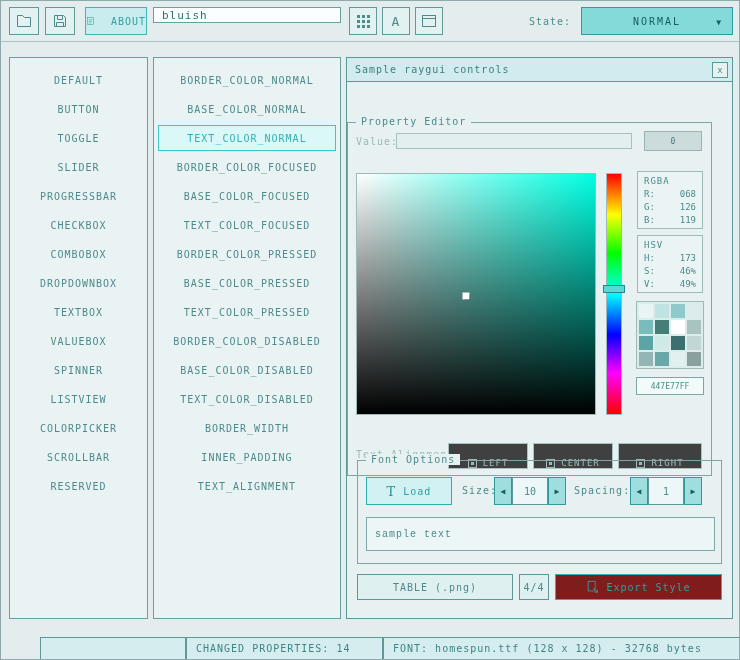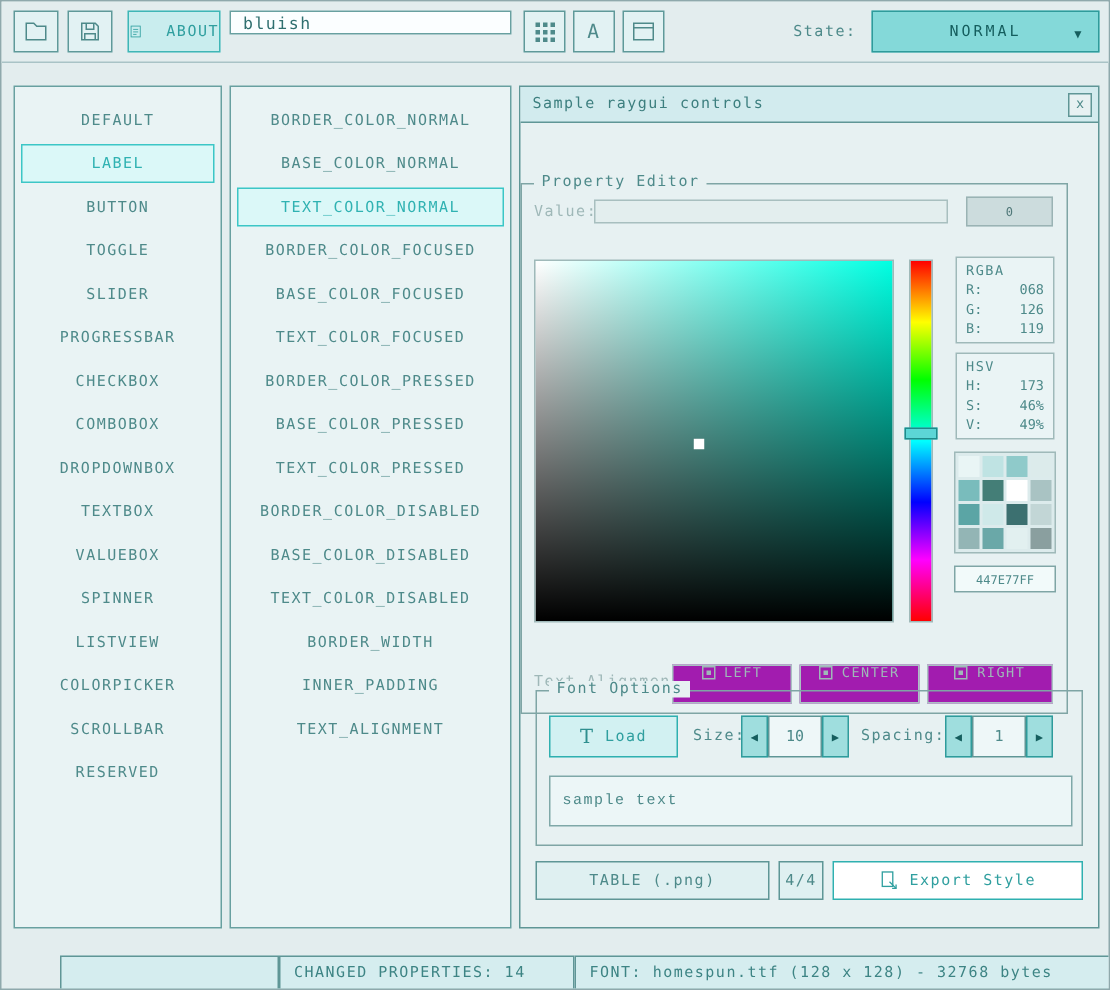--- a/index.html
+++ b/index.html
@@ -59,22 +59,22 @@
   #rgba-panel { top:48px; height:58px; }
   #hsv-panel { top:112px; height:58px; }
 
   #swatch-grid { position:absolute; left:288px; top:178px; width:68px; height:68px; border:1px solid #9fb9b9; background:#dcebec;
                  display:grid; grid-template-columns:repeat(4,14px); grid-template-rows:repeat(4,14px); gap:2px; padding:2px; }
   .swatch { width:14px; height:14px; cursor:pointer; }
   #hex-box { position:absolute; left:288px; top:254px; width:68px; height:18px; border:1px solid #7fa5a5; background:#f2fafa;
              color:#4e8a8a; font-size:8px; display:flex; align-items:center; justify-content:center; cursor:text; }
 
   #align-label { position:absolute; left:8px; top:326px; font-size:10px; letter-spacing:1px; }
-  .align-btn { position:absolute; top:320px; height:26px; display:flex; align-items:flex-start; justify-content:center; gap:6px;
-               background:#a21caf; border:1px solid #aac1c3; color:#9fb8b8; font-size:9px; letter-spacing:1px; cursor:pointer; }
+  .align-btn { position:absolute; top:320px; height:26px; display:flex; align-items:flex-end; justify-content:center; gap:6px;
+               background:#404040; border:1px solid #aac1c3; color:#9fb8b8; font-size:9px; letter-spacing:1px; cursor:pointer; }
   #align-left { left:100px; width:80px; }
   #align-center { left:185px; width:80px; }
   #align-right { left:270px; width:84px; }
   .align-icon { width:9px; height:9px; border:1px solid currentColor; display:inline-block; position:relative; }
   .align-icon::after { content:""; position:absolute; left:2px; top:2px; width:3px; height:3px; background:currentColor; }
 
   
   #load-btn { position:absolute; left:8px; top:16px; width:86px; height:28px; display:flex; align-items:center; justify-content:center; gap:7px;
               background:#d2f1f2; border:1px solid #2fb0b0; color:#2f9f9f; font-size:10px; letter-spacing:1px; cursor:pointer; }
   #load-btn .tglyph { font-family:"DejaVu Serif", serif; font-size:13px; color:#2f8f8f; }
@@ -88,21 +88,21 @@
   #size-dec { left:136px; } #size-val { left:154px; } #size-inc { left:190px; }
   #spacing-dec { left:272px; } #spacing-val { left:290px; } #spacing-inc { left:326px; }
   #sample-text-box { position:absolute; left:8px; top:56px; width:349px; height:34px; border:1px solid #7fa8a8; background:#ecf6f7;
               color:#4e8a8a; font-size:10px; letter-spacing:1px; display:flex; align-items:center; padding-left:8px; cursor:text;font-family:Liberation Mono, monospace; }
 
   
   .export-btn { position:absolute; top:516px; height:26px; display:flex; align-items:center; justify-content:center; gap:6px;
               background:#dff0f1; border:1px solid #5f9696; color:#4e8a8a; font-size:10px; letter-spacing:1px; cursor:pointer; }
   #table-btn { left:10px; width:156px; }
   #pages-box { left:172px; width:30px; }
-  #export-style-btn { left:208px; width:167px; background:#ffffff; border-color:#2fb0b0; color:#2f9f9f; }
+  #export-style-btn { left:208px; width:167px; background:#7f1d1d; border-color:#2fb0b0; color:#2f9f9f; }
 
   
   .status-seg { position:absolute; top:636px; height:23px; border:1px solid #5f9696; background:#d5edef; color:#3d8484;
               font-size:10px; letter-spacing:1px; display:flex; align-items:center; padding-left:9px;margin-left:39px; }
   #status-left { left:0px; width:146px; }
   #status-mid { left:146px; width:197px; }
   #status-right { left:343px; width:397px; }
 
   svg.icon { display:block; }
 </style>
@@ -158,21 +158,20 @@
     </div>
     <div id="state-label">State:</div>
     <div id="state-dropdown">
       <span>NORMAL</span>
       <span class="arrow">▼</span>
     </div>
   </div>
 
   <div class="list-panel" id="controls-panel">
       <div class="list-item">DEFAULT</div>
-      <div class="list-item selected">LABEL</div>
       <div class="list-item">BUTTON</div>
       <div class="list-item">TOGGLE</div>
       <div class="list-item">SLIDER</div>
       <div class="list-item">PROGRESSBAR</div>
       <div class="list-item">CHECKBOX</div>
       <div class="list-item">COMBOBOX</div>
       <div class="list-item">DROPDOWNBOX</div>
       <div class="list-item">TEXTBOX</div>
       <div class="list-item">VALUEBOX</div>
       <div class="list-item">SPINNER</div>

